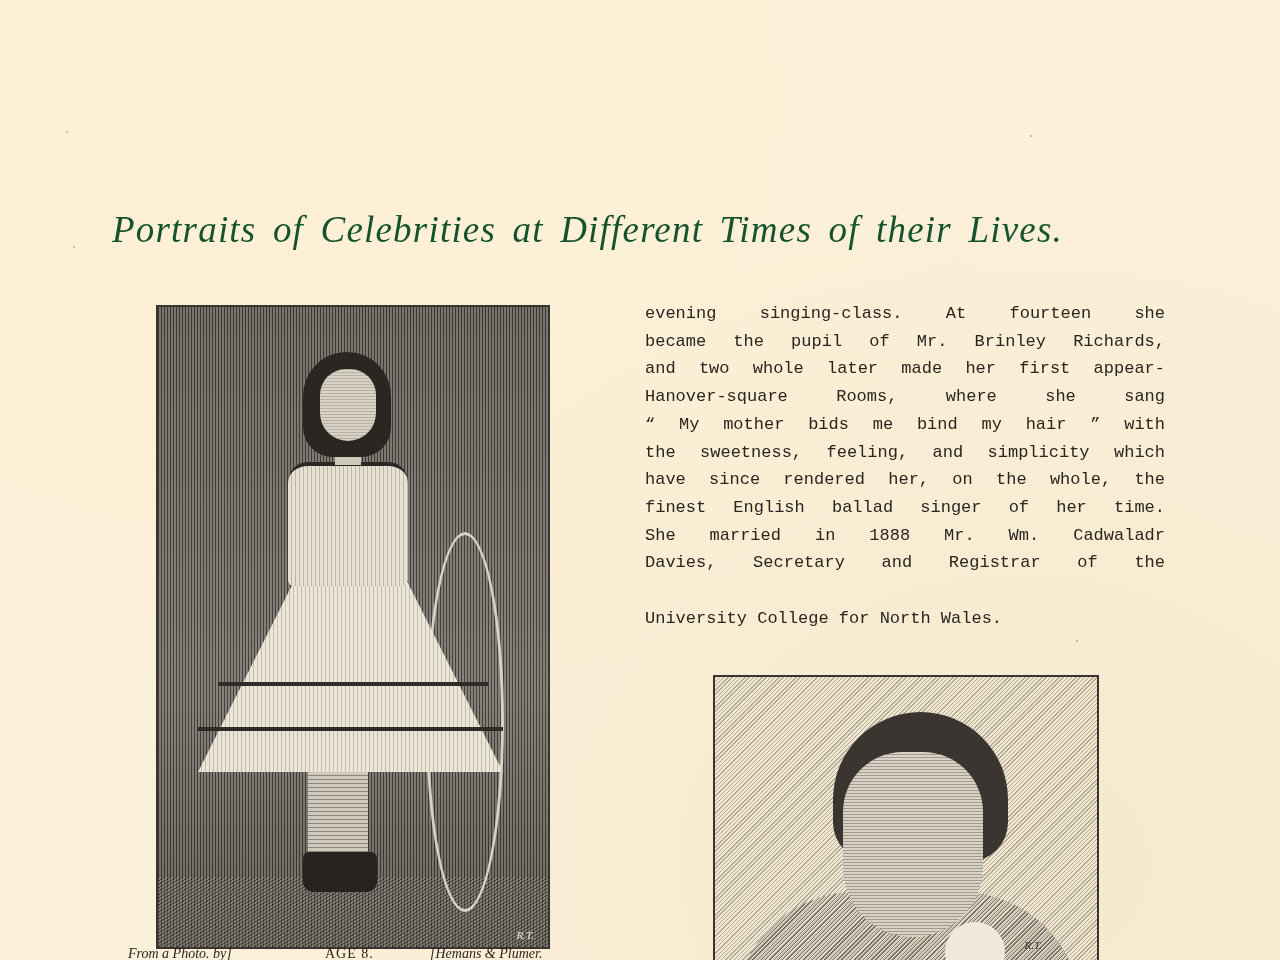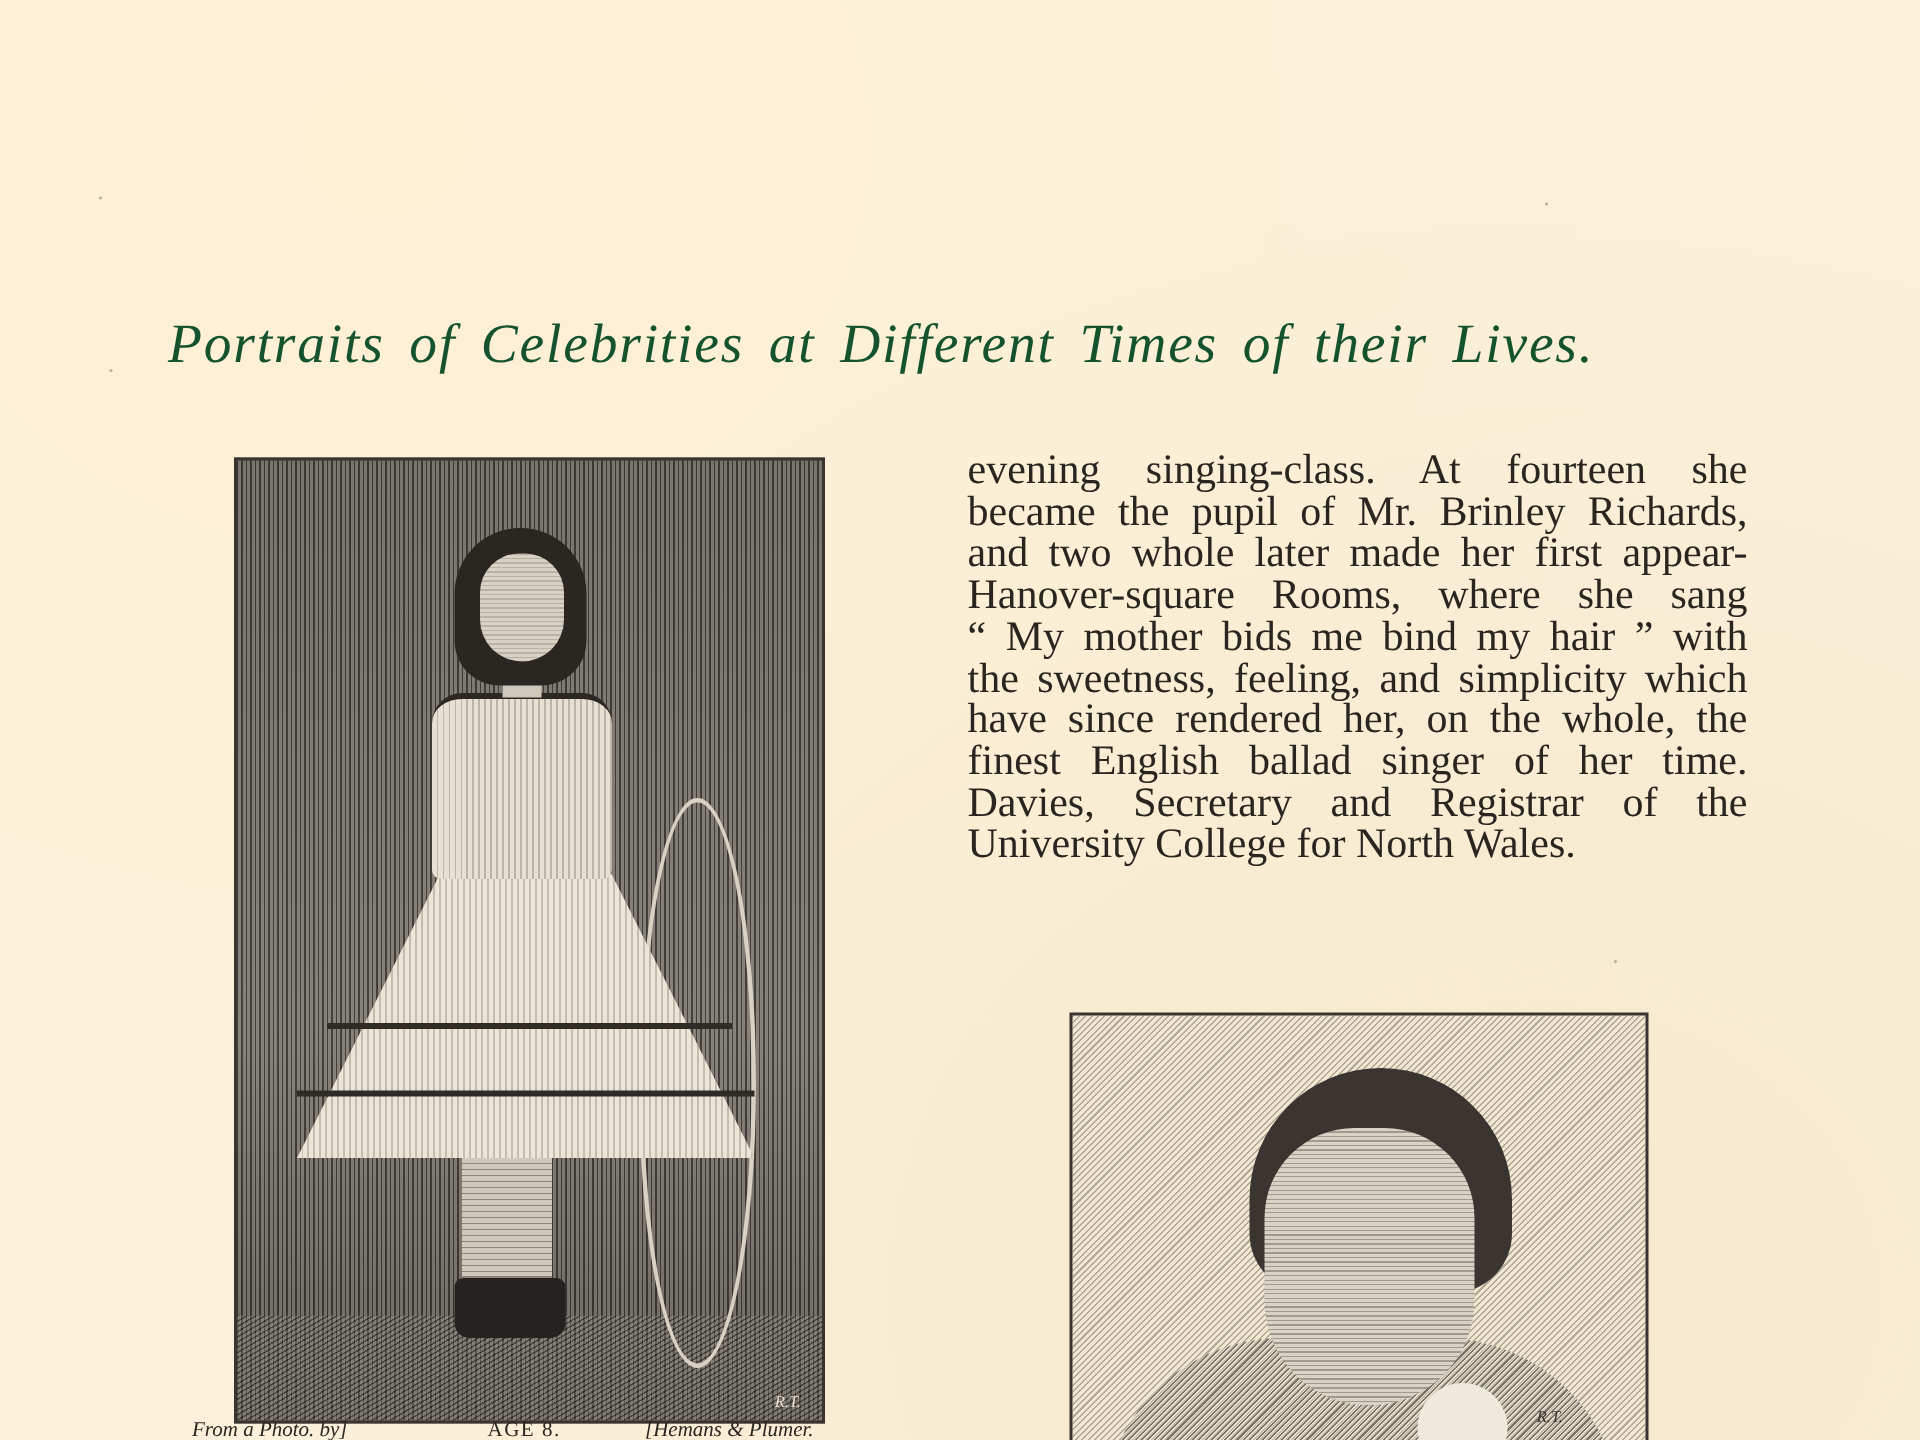--- a/index.html
+++ b/index.html
@@ -180,34 +180,35 @@
       white-space: nowrap;
     }
     .caption-credit-left { left: 128px; font-style: italic; }
     .caption-age { left: 325px; letter-spacing: 1px; }
     .caption-credit-right { left: 430px; font-style: italic; }
     .body-text {
       position: absolute;
       left: 645px;
       top: 300px;
       width: 520px;
-      font-family: Liberation Serif, serif;
-      font-size: 28px;
+      font-family: Liberation Mono, monospace;
+      font-size: 17px;
       line-height: 27.7px;
       color: #2b2520;
       text-align: justify;
     }
     .body-text .line {
       display: block;
       text-align: justify;
       text-align-last: justify;
       white-space: nowrap;
     }
     .body-text .line.last {
       text-align-last: left;
+      margin-top: 28px;
     }
     .speck {
       position: absolute;
       width: 2px; height: 2px;
       background: #8a7f70;
       border-radius: 50%;
       opacity: 0.6;
     }
   </style>
 </head>
@@ -238,20 +239,21 @@
 
   <div class="body-text">
     <span class="line">evening singing-class.  At fourteen she</span>
     <span class="line">became the pupil of Mr. Brinley Richards,</span>
     <span class="line">and two whole later made her first appear-</span>
     <span class="line">Hanover-square Rooms, where she sang</span>
     <span class="line">“ My mother bids me bind my hair ” with</span>
     <span class="line">the sweetness, feeling, and simplicity which</span>
     <span class="line">have since rendered her, on the whole, the</span>
     <span class="line">finest English ballad singer of her time.</span>
+    <span class="line">She married in 1888 Mr. Wm. Cadwaladr</span>
     <span class="line">Davies, Secretary and Registrar of the</span>
     <span class="line last">University College for North Wales.</span>
   </div>
 
   <div class="illustration illus-woman">
     <div class="w-shoulders"></div>
     <div class="w-hair"></div>
     <div class="w-face"></div>
     <div class="w-collar"></div>
     <div class="w-signature">R.T.</div>

